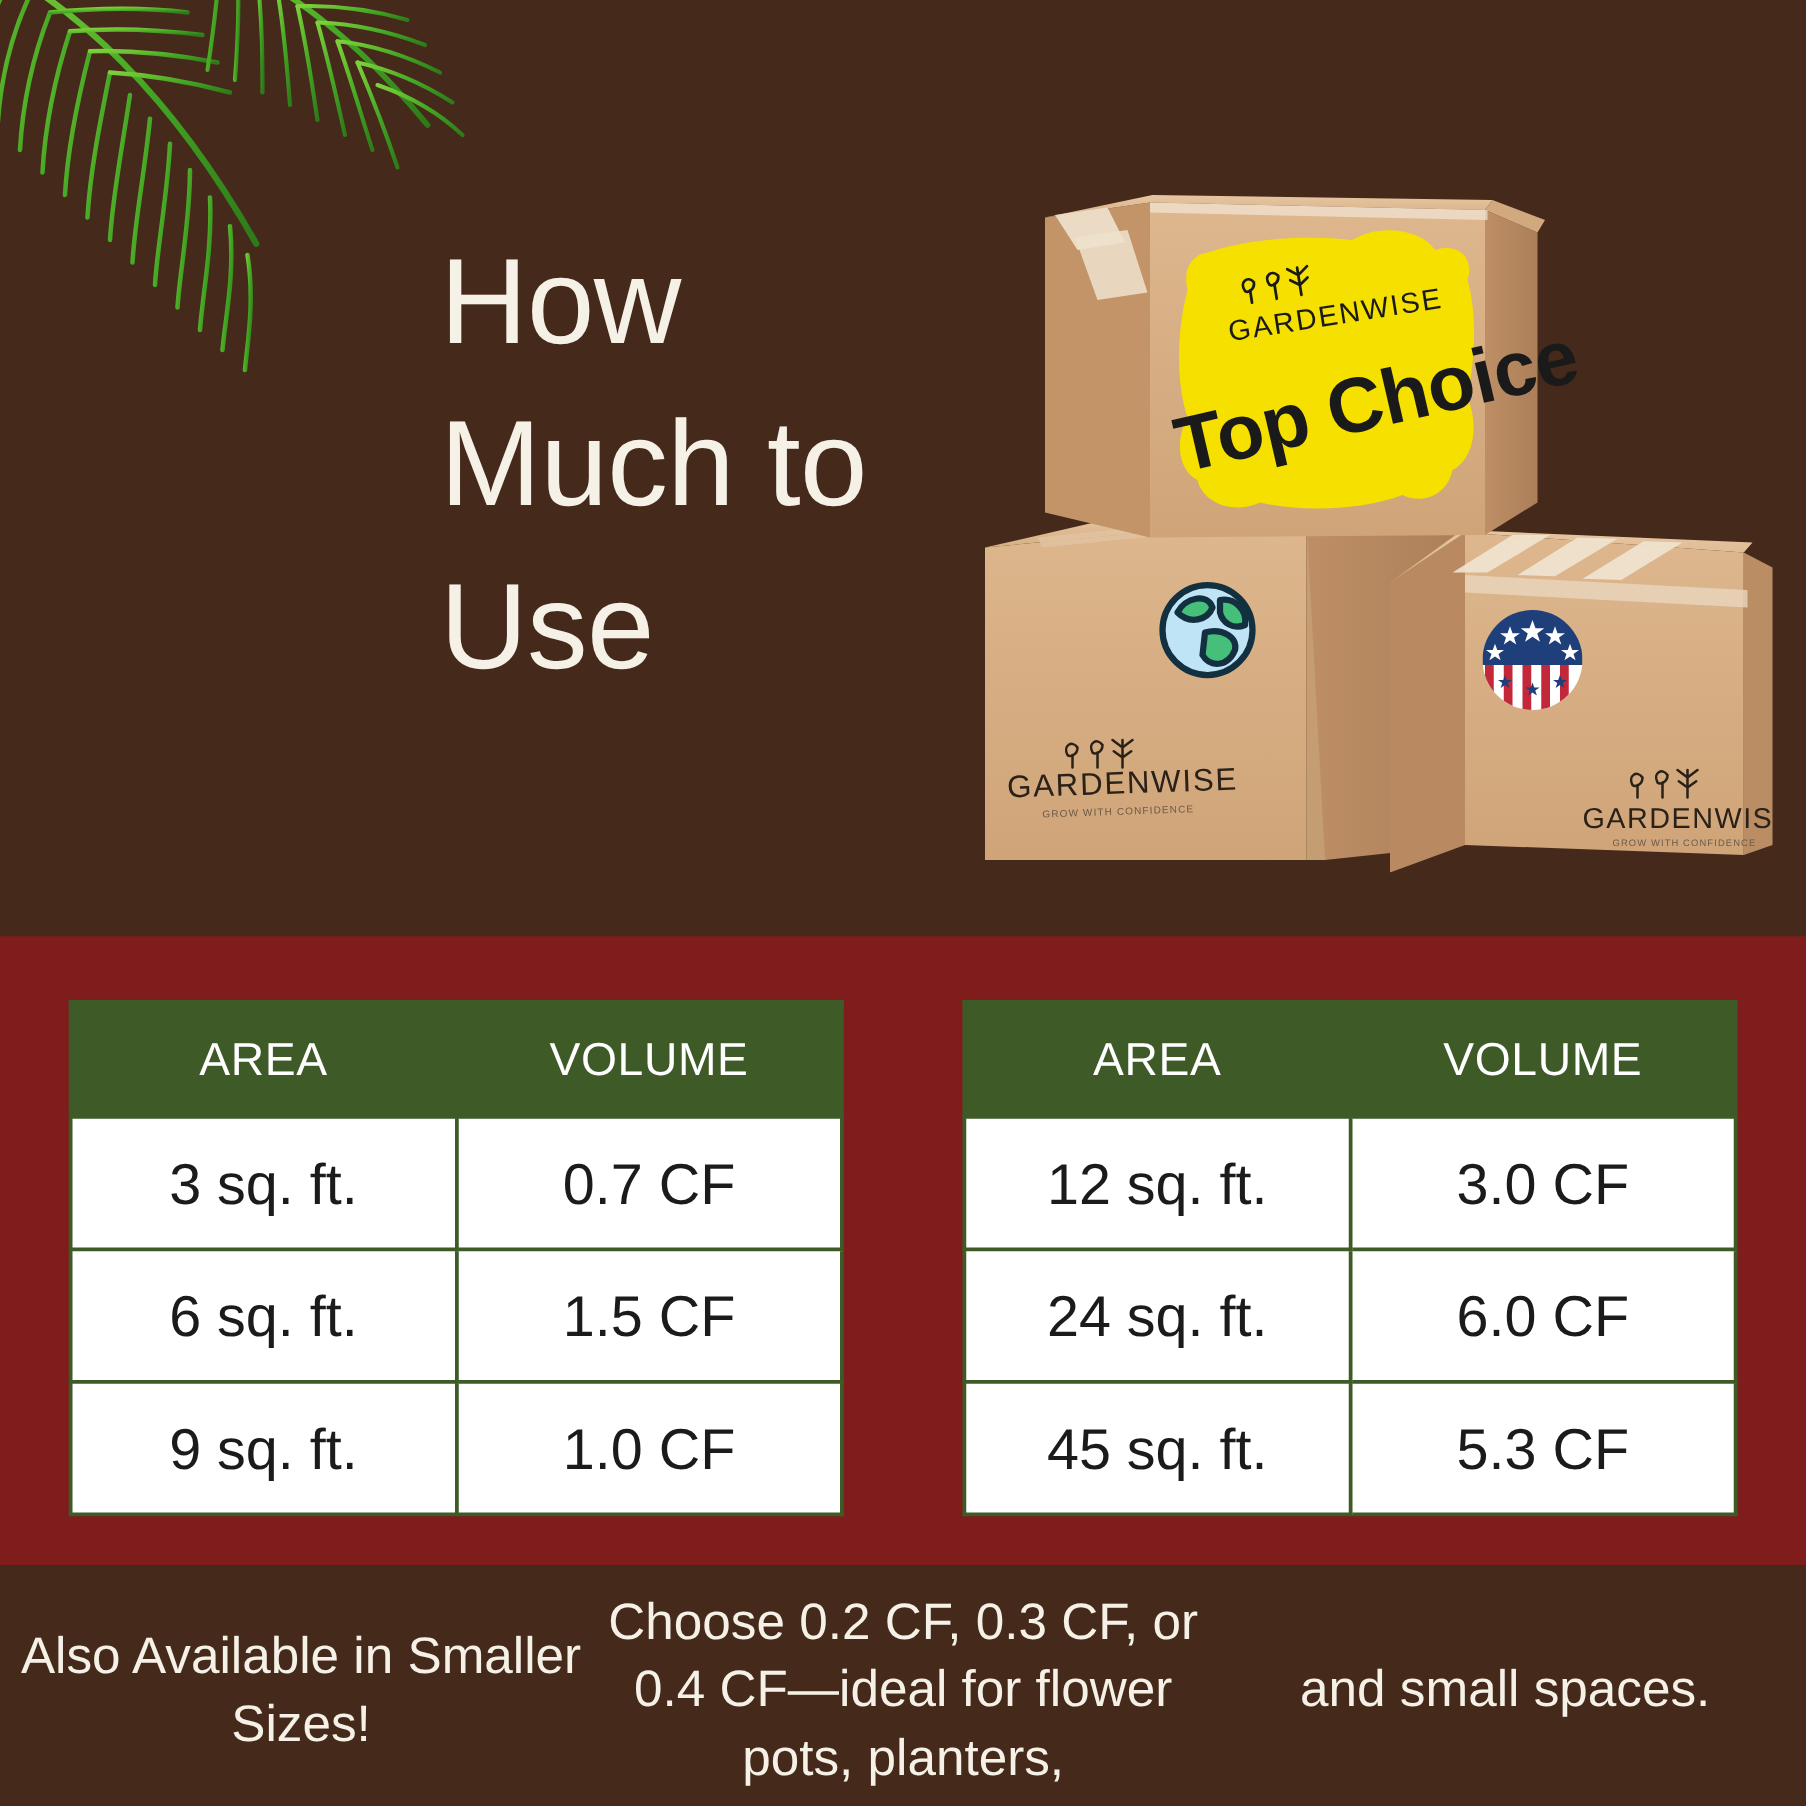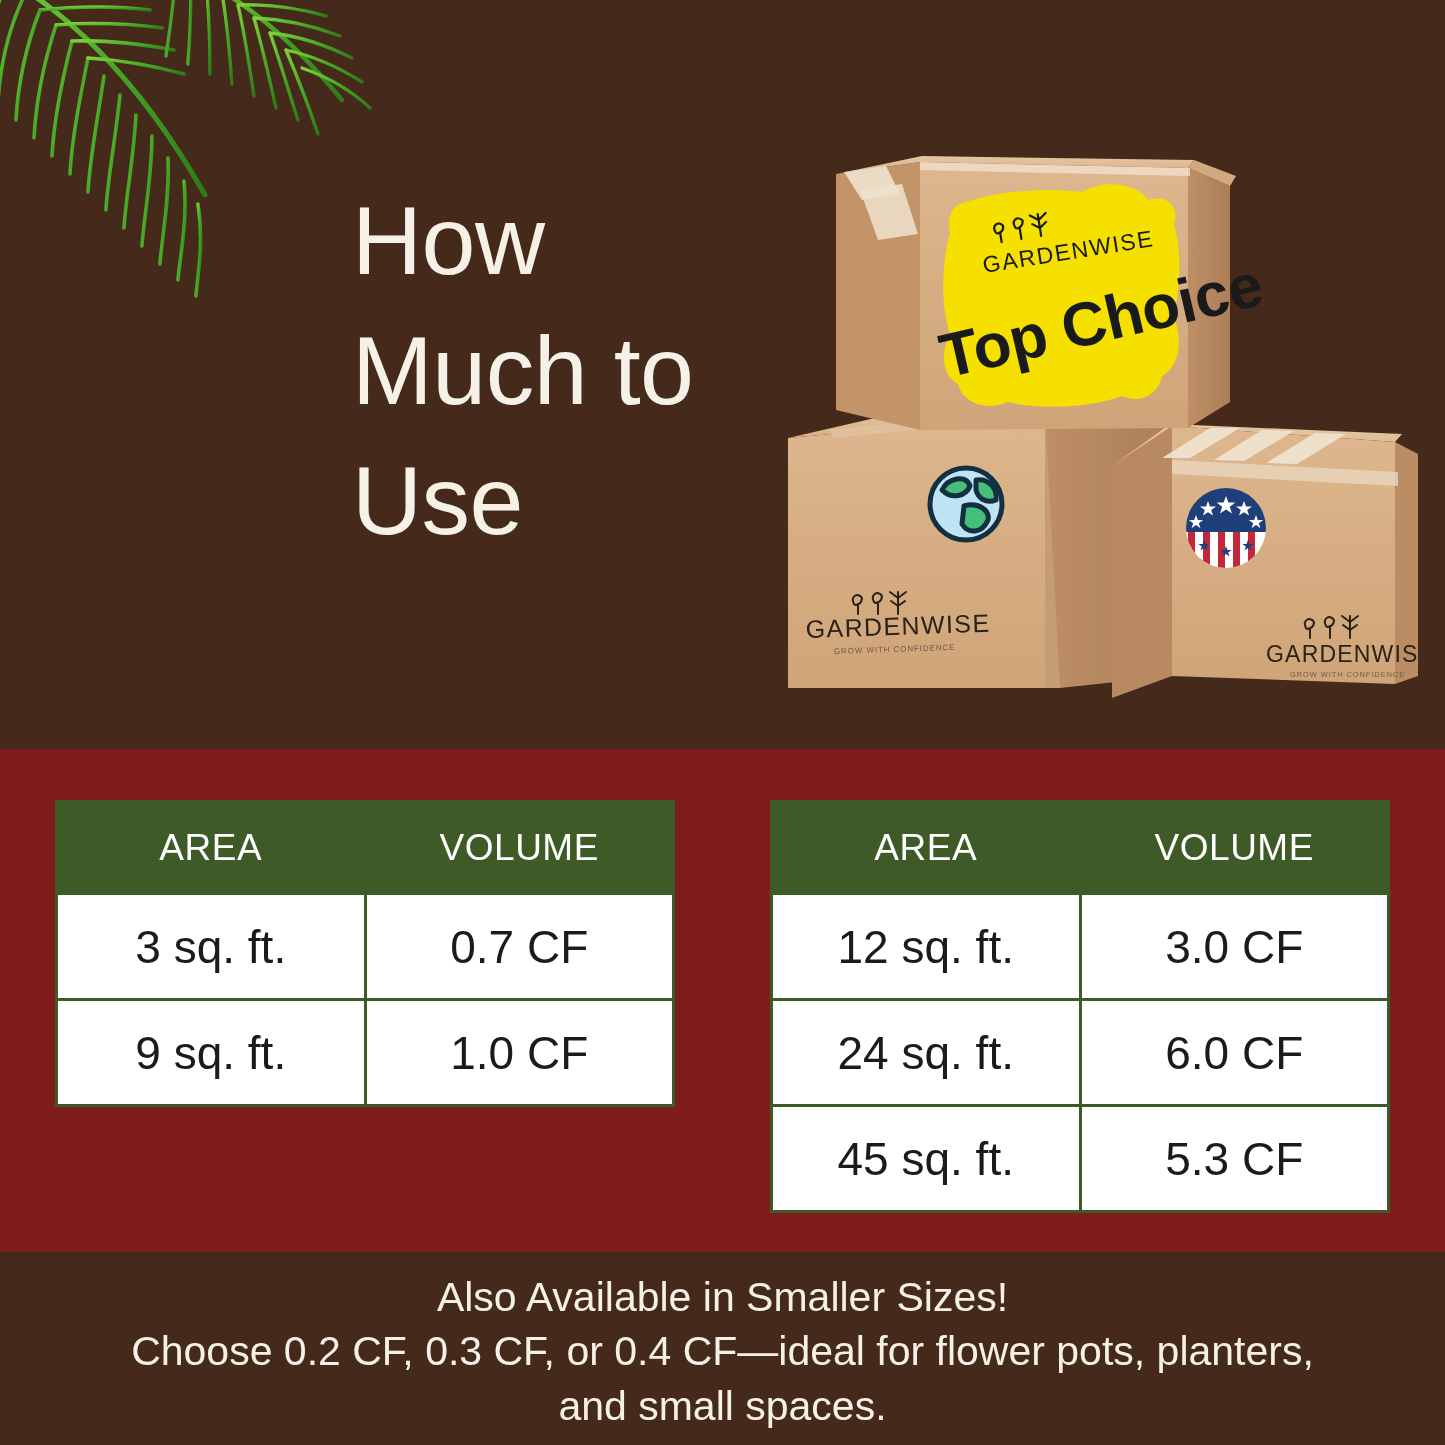--- a/index.html
+++ b/index.html
@@ -88,21 +88,21 @@
     vertical-align: middle;
   }
 
   
   .footer {
     position: absolute;
     left: 0; top: 1252px;
     width: 1445px; height: 193px;
     background: #452A1C;
     display: flex;
-    flex-direction: column;
+    flex-direction: row;
     align-items: center;
     justify-content: center;
     padding-top: 6px;
   }
   .footer p {
     color: #F5F1E6;
     font-size: 41px;
     font-weight: 400;
     line-height: 1.33;
     text-align: center;
@@ -323,20 +323,24 @@
             <th>AREA</th>
             <th>VOLUME</th>
           </tr>
         </thead>
         <tbody>
           <tr>
             <td>3 sq. ft.</td>
             <td>0.7 CF</td>
           </tr>
           <tr>
+            <td>6 sq. ft.</td>
+            <td>1.5 CF</td>
+          </tr>
+          <tr>
             <td>9 sq. ft.</td>
             <td>1.0 CF</td>
           </tr>
         </tbody>
       </table>
     </div>
 
     <div class="tbl-wrap tbl-right">
       <table class="sizing">
         <thead>

